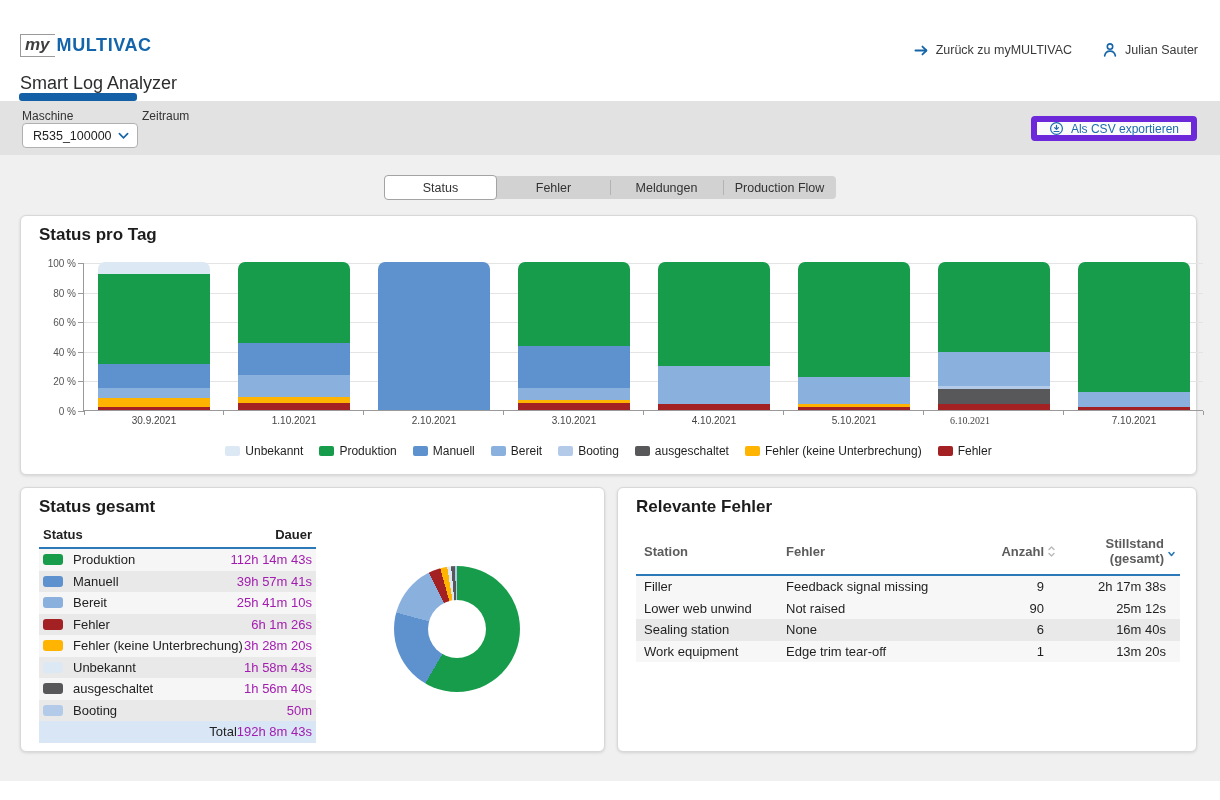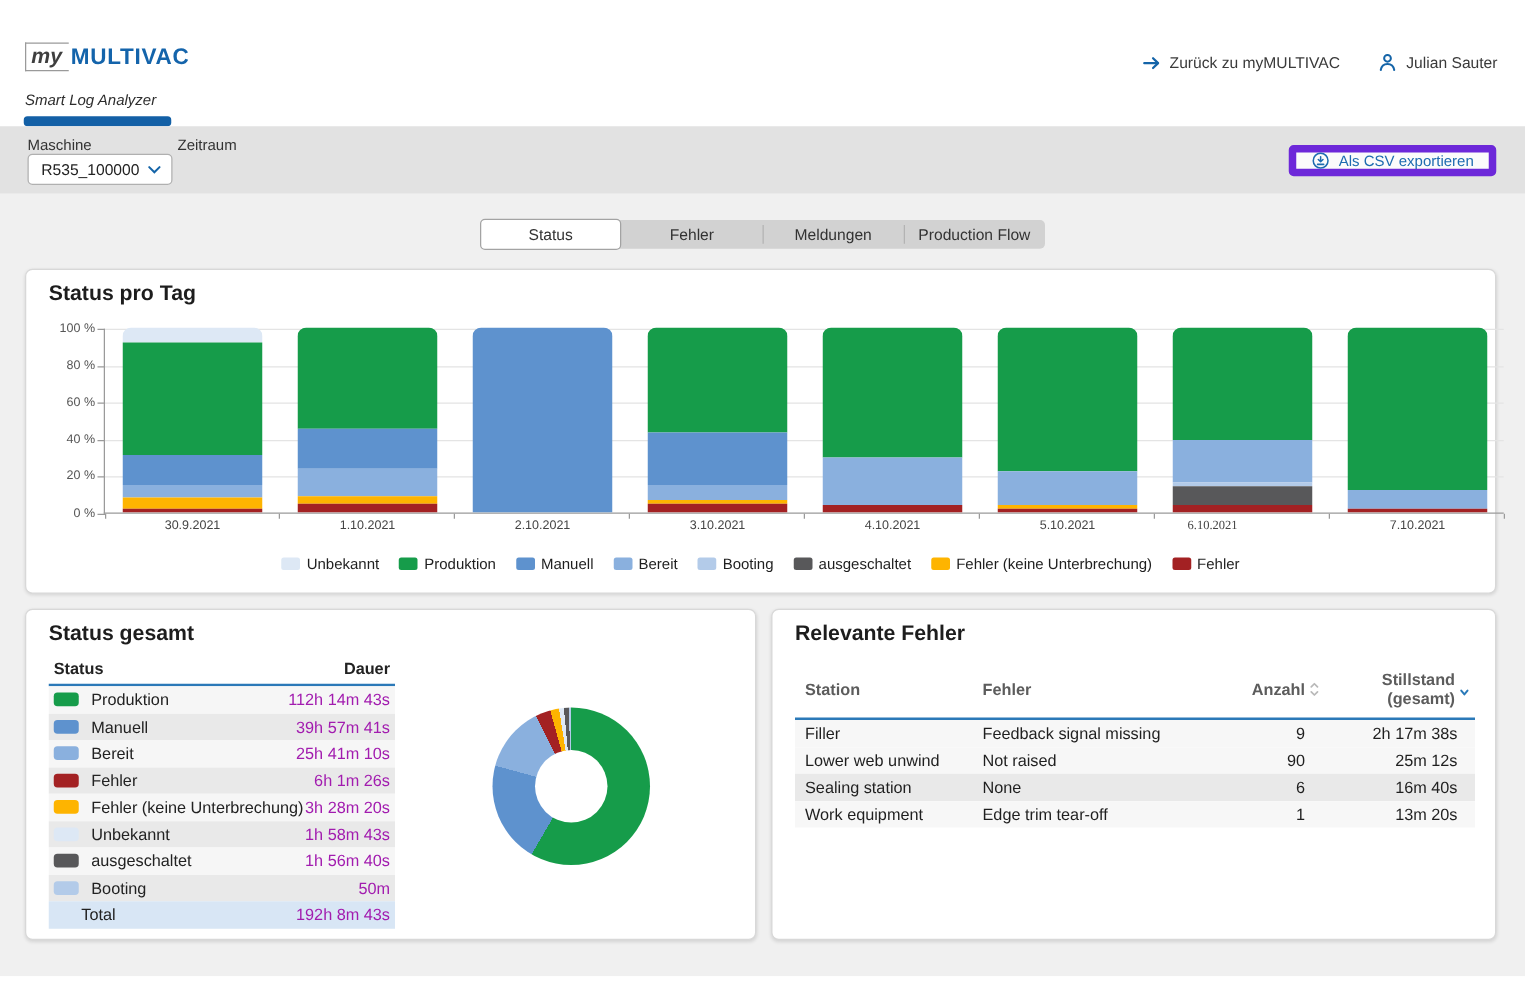--- a/index.html
+++ b/index.html
@@ -8,21 +8,21 @@
   #app { position:relative; width:1220px; height:800px; background:#ffffff; overflow:hidden; }
 
   
   .header { position:absolute; left:0; top:0; width:1220px; height:101px; background:#ffffff; }
   .logo { position:absolute; left:20px; top:34px; display:flex; align-items:center; cursor:pointer; }
   .logo-my { font-style:italic; font-weight:bold; font-size:17px; color:#3f3f3f;
              border:1.5px solid #9a9a9a; border-right:none; padding:0 5px 1px 4px; }
   .logo-brand { font-weight:bold; font-size:18px; color:#1464ab; letter-spacing:0.6px; margin-left:2px; }
   .header-right { position:absolute; right:22px; top:42px; display:flex; gap:30px; }
   .hlink { display:flex; align-items:center; gap:7px; font-size:12.5px; color:#3a3a3a; cursor:pointer; text-decoration:none; }
-  .app-tab { position:absolute; left:20px; top:73px; font-size:12px; color:#2d2d2d; cursor:pointer;font-style:italic; }
+  .app-tab { position:absolute; left:20px; top:73px; font-size:18px; color:#2d2d2d; cursor:pointer; }
   .tab-underline { position:absolute; left:-1px; top:20px; width:118px; height:8px; background:#1360a6; border-radius:3px; }
 
   
   .toolbar { position:absolute; left:0; top:101px; width:1220px; height:54px; background:#e2e2e2; }
   .tb-label { position:absolute; font-size:12px; color:#333; top:8px; }
   .select, .datebox { position:absolute; top:22px; height:25px; display:flex; align-items:center;
                       border-radius:4px; font-size:12.5px; color:#222; cursor:pointer; }
   .select { left:22px; width:116px; background:#ffffff; border:1px solid #b0b0b0; padding:0 8px 0 10px; justify-content:space-between; }
   .datebox { left:142px; width:166px; background:#ededed; border:1px solid #999; padding:0 8px; gap:8px; }
   .export { position:absolute; right:23px; top:15px; height:25px; display:flex; align-items:center; gap:7px;
@@ -69,21 +69,21 @@
   .sg-table { position:absolute; left:18px; top:37px; width:277px; font-size:13px; }
   .sg-head { display:flex; justify-content:space-between; font-weight:bold; color:#222;
              padding:2px 4px 5px 4px; border-bottom:2px solid #2b79b8; }
   .sg-row { display:flex; align-items:center; height:21.5px; padding:0 4px; }
   .sg-row.odd { background:#f6f6f6; }
   .sg-row.even { background:#e9e9e9; }
   .sg-row.total { background:#d8e6f5; }
   .chip { width:20px; height:11px; border-radius:3px; margin-right:10px; flex:none; }
   .sg-label { flex:1; color:#222; }
   .sg-value { color:#a21caf; }
-  .sg-row.total .sg-label { margin-left:22px; }
+  .sg-row.total .sg-label { margin-left:35px;text-align:right; }
 
   
   .donut { position:absolute; left:373px; top:78px; width:126px; height:126px; border-radius:50%; }
   .donut-hole { position:absolute; left:34px; top:34px; width:58px; height:58px; border-radius:50%; background:#ffffff; }
 
   
   .rf-table { position:absolute; left:18px; top:48px; width:544px; font-size:13px; }
   .rf-head { display:flex; align-items:center; color:#5c5c5c; font-weight:bold;
              padding-bottom:8px; border-bottom:2px solid #2b79b8; }
   .rf-row { display:flex; align-items:center; height:21.5px; }

